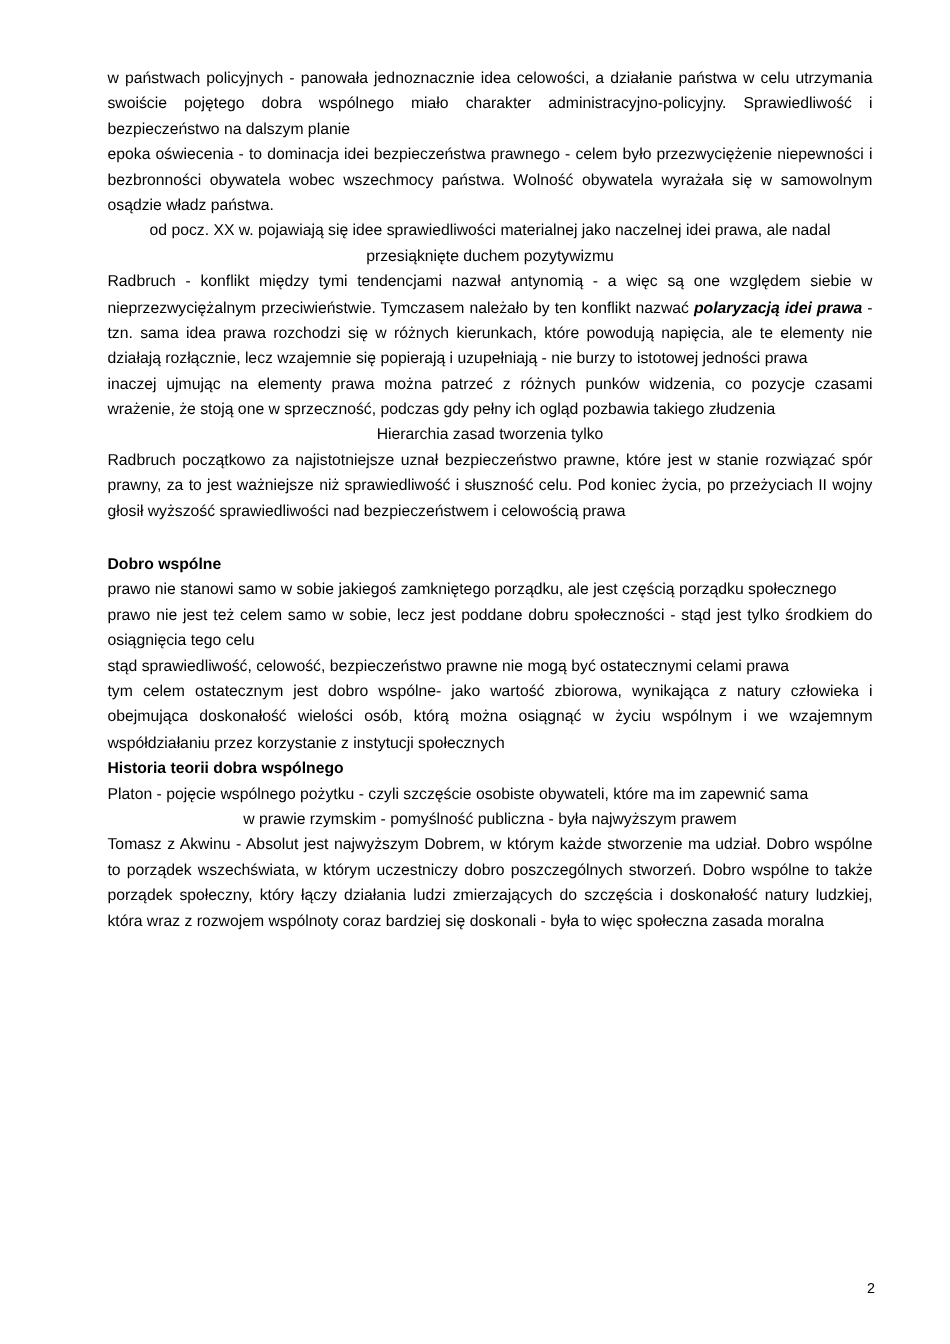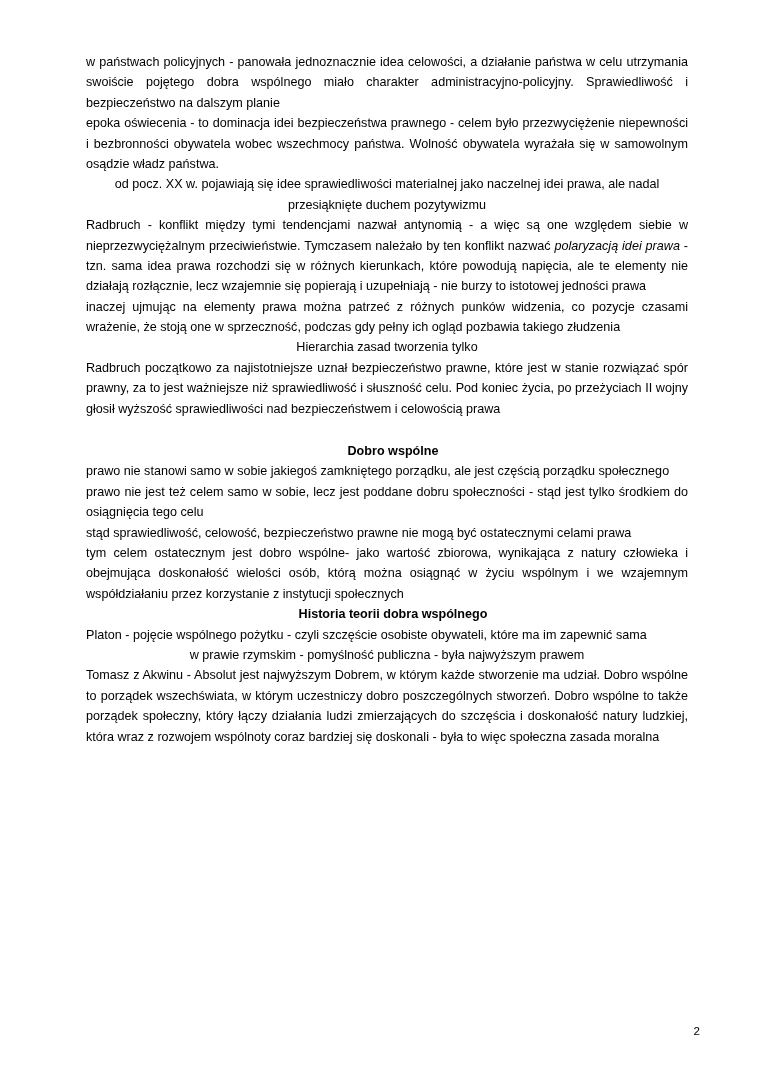--- a/index.html
+++ b/index.html
@@ -19,40 +19,40 @@
     box-sizing: border-box;
     width: 760px;
     height: 1075px;
     padding: 52px 60px 40px 86px;
     position: relative;
   }
   .content {
     width: 614px;
   }
   p.para {
-    margin: 0 12px 0 0;
+    margin: 0 2px 0 0;
     font-size: 12.6px;
     line-height: 1.62;
     text-align: justify;
     text-justify: inter-word;
     hyphens: none;
   }
   p.para.nojust {
     text-align: center;
   }
   .spacer-md { height: 22px; }
   h3.heading {
     margin: 0;
     font-size: 12.6px;
     font-weight: bold;
     line-height: 1.62;
-    text-align: center;
+    text-align: left;
   }
   .it { }
-  .bi { font-weight: normal; font-style: italic; }
+  .bi { font-weight: bold; font-style: italic; }
   .pagenum {
     position: absolute;
     right: 60px;
     bottom: 38px;
     font-size: 11.5px;
     color: #000;
   }
 </style>
 </head>
 <body>

